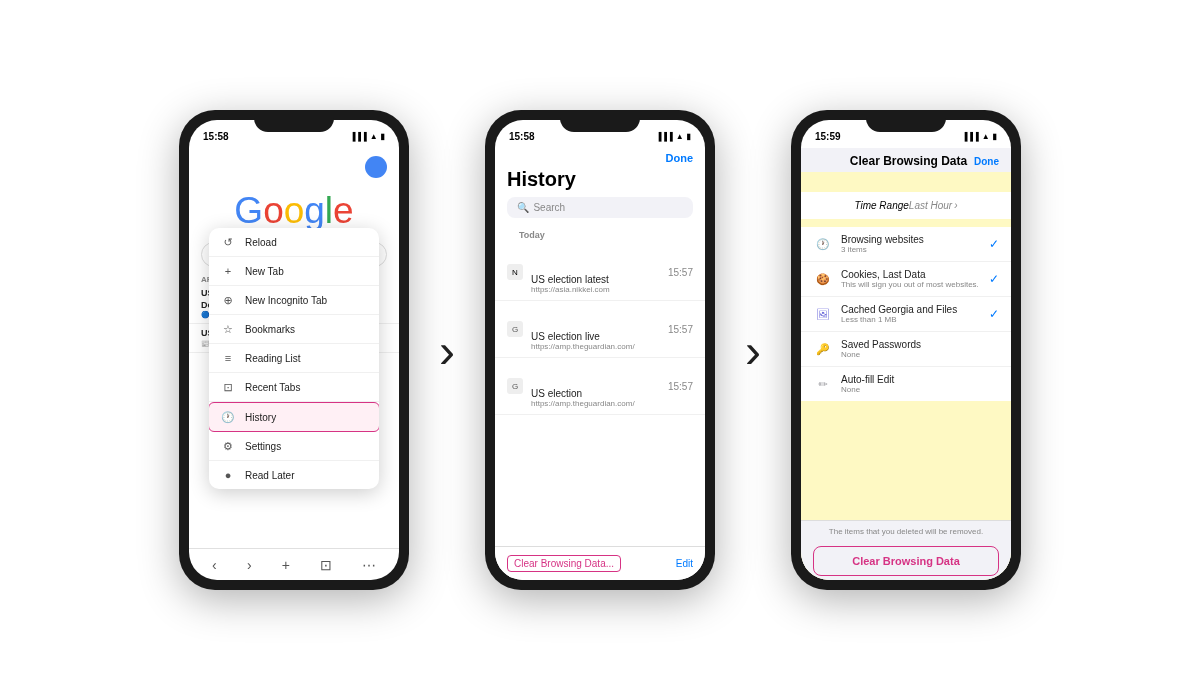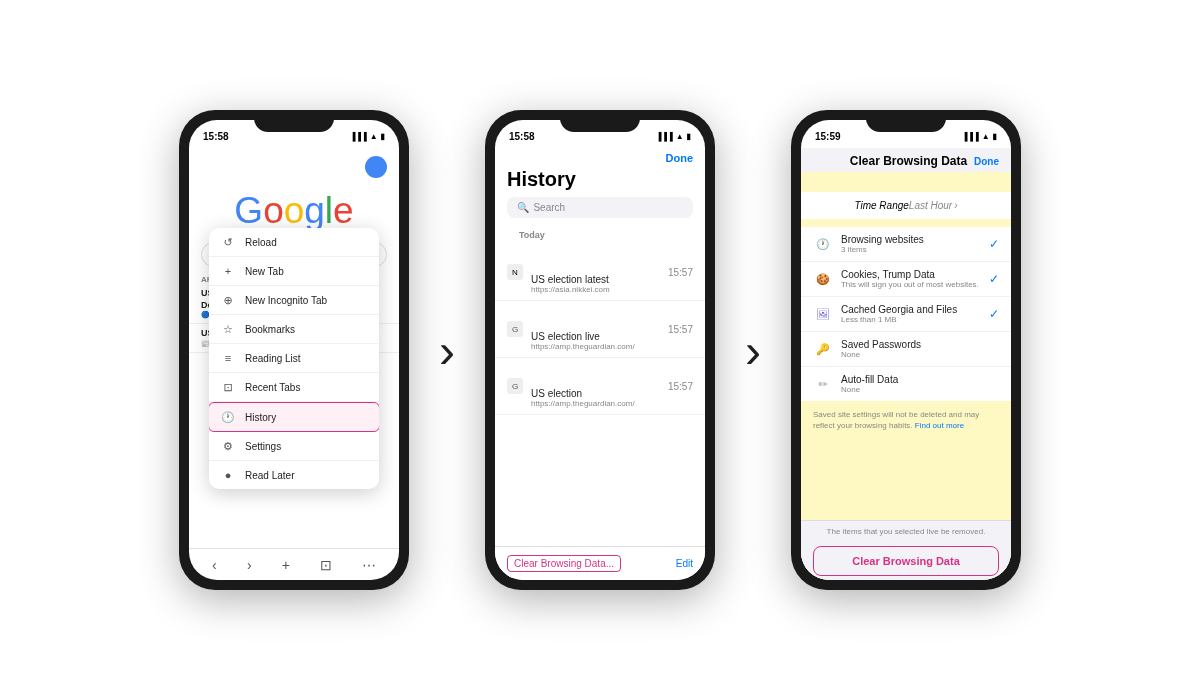--- a/index.html
+++ b/index.html
@@ -578,21 +578,21 @@
             <div class="opt-info">
               <div class="opt-name">Browsing websites</div>
               <div class="opt-sub">3 items</div>
             </div>
             <span class="opt-check">✓</span>
           </div>
 
           <div class="clear-option">
             <div class="opt-icon" style="color:#ff9500;">🍪</div>
             <div class="opt-info">
-              <div class="opt-name">Cookies, Trump Data</div>
+              <div class="opt-name">Cookies, Last Data</div>
               <div class="opt-sub">This will sign you out of most websites.</div>
             </div>
             <span class="opt-check">✓</span>
           </div>
 
           <div class="clear-option">
             <div class="opt-icon" style="color:#5856d6;">🖼</div>
             <div class="opt-info">
               <div class="opt-name">Cached Georgia and Files</div>
               <div class="opt-sub">Less than 1 MB</div>
@@ -604,32 +604,28 @@
             <div class="opt-icon" style="color:#8e8e93;">🔑</div>
             <div class="opt-info">
               <div class="opt-name">Saved Passwords</div>
               <div class="opt-sub">None</div>
             </div>
           </div>
 
           <div class="clear-option">
             <div class="opt-icon" style="color:#8e8e93;">✏</div>
             <div class="opt-info">
-              <div class="opt-name">Auto-fill Data</div>
+              <div class="opt-name">Auto-fill Edit</div>
               <div class="opt-sub">None</div>
             </div>
           </div>
         </div>
 
-        <div class="clear-note">
-          <span>Saved site settings will not be deleted and may reflect your browsing habits.</span>
-          <span class="find-out">Find out more</span>
-        </div>
 
         <div class="clear-actions">
-          <div class="remove-note">The items that you selected live be removed.</div>
+          <div class="remove-note">The items that you deleted will be removed.</div>
           <div class="clear-data-btn">Clear Browsing Data</div>
         </div>
       </div>
     </div>
   </div>
 
 </div>
 
 </body></html>

